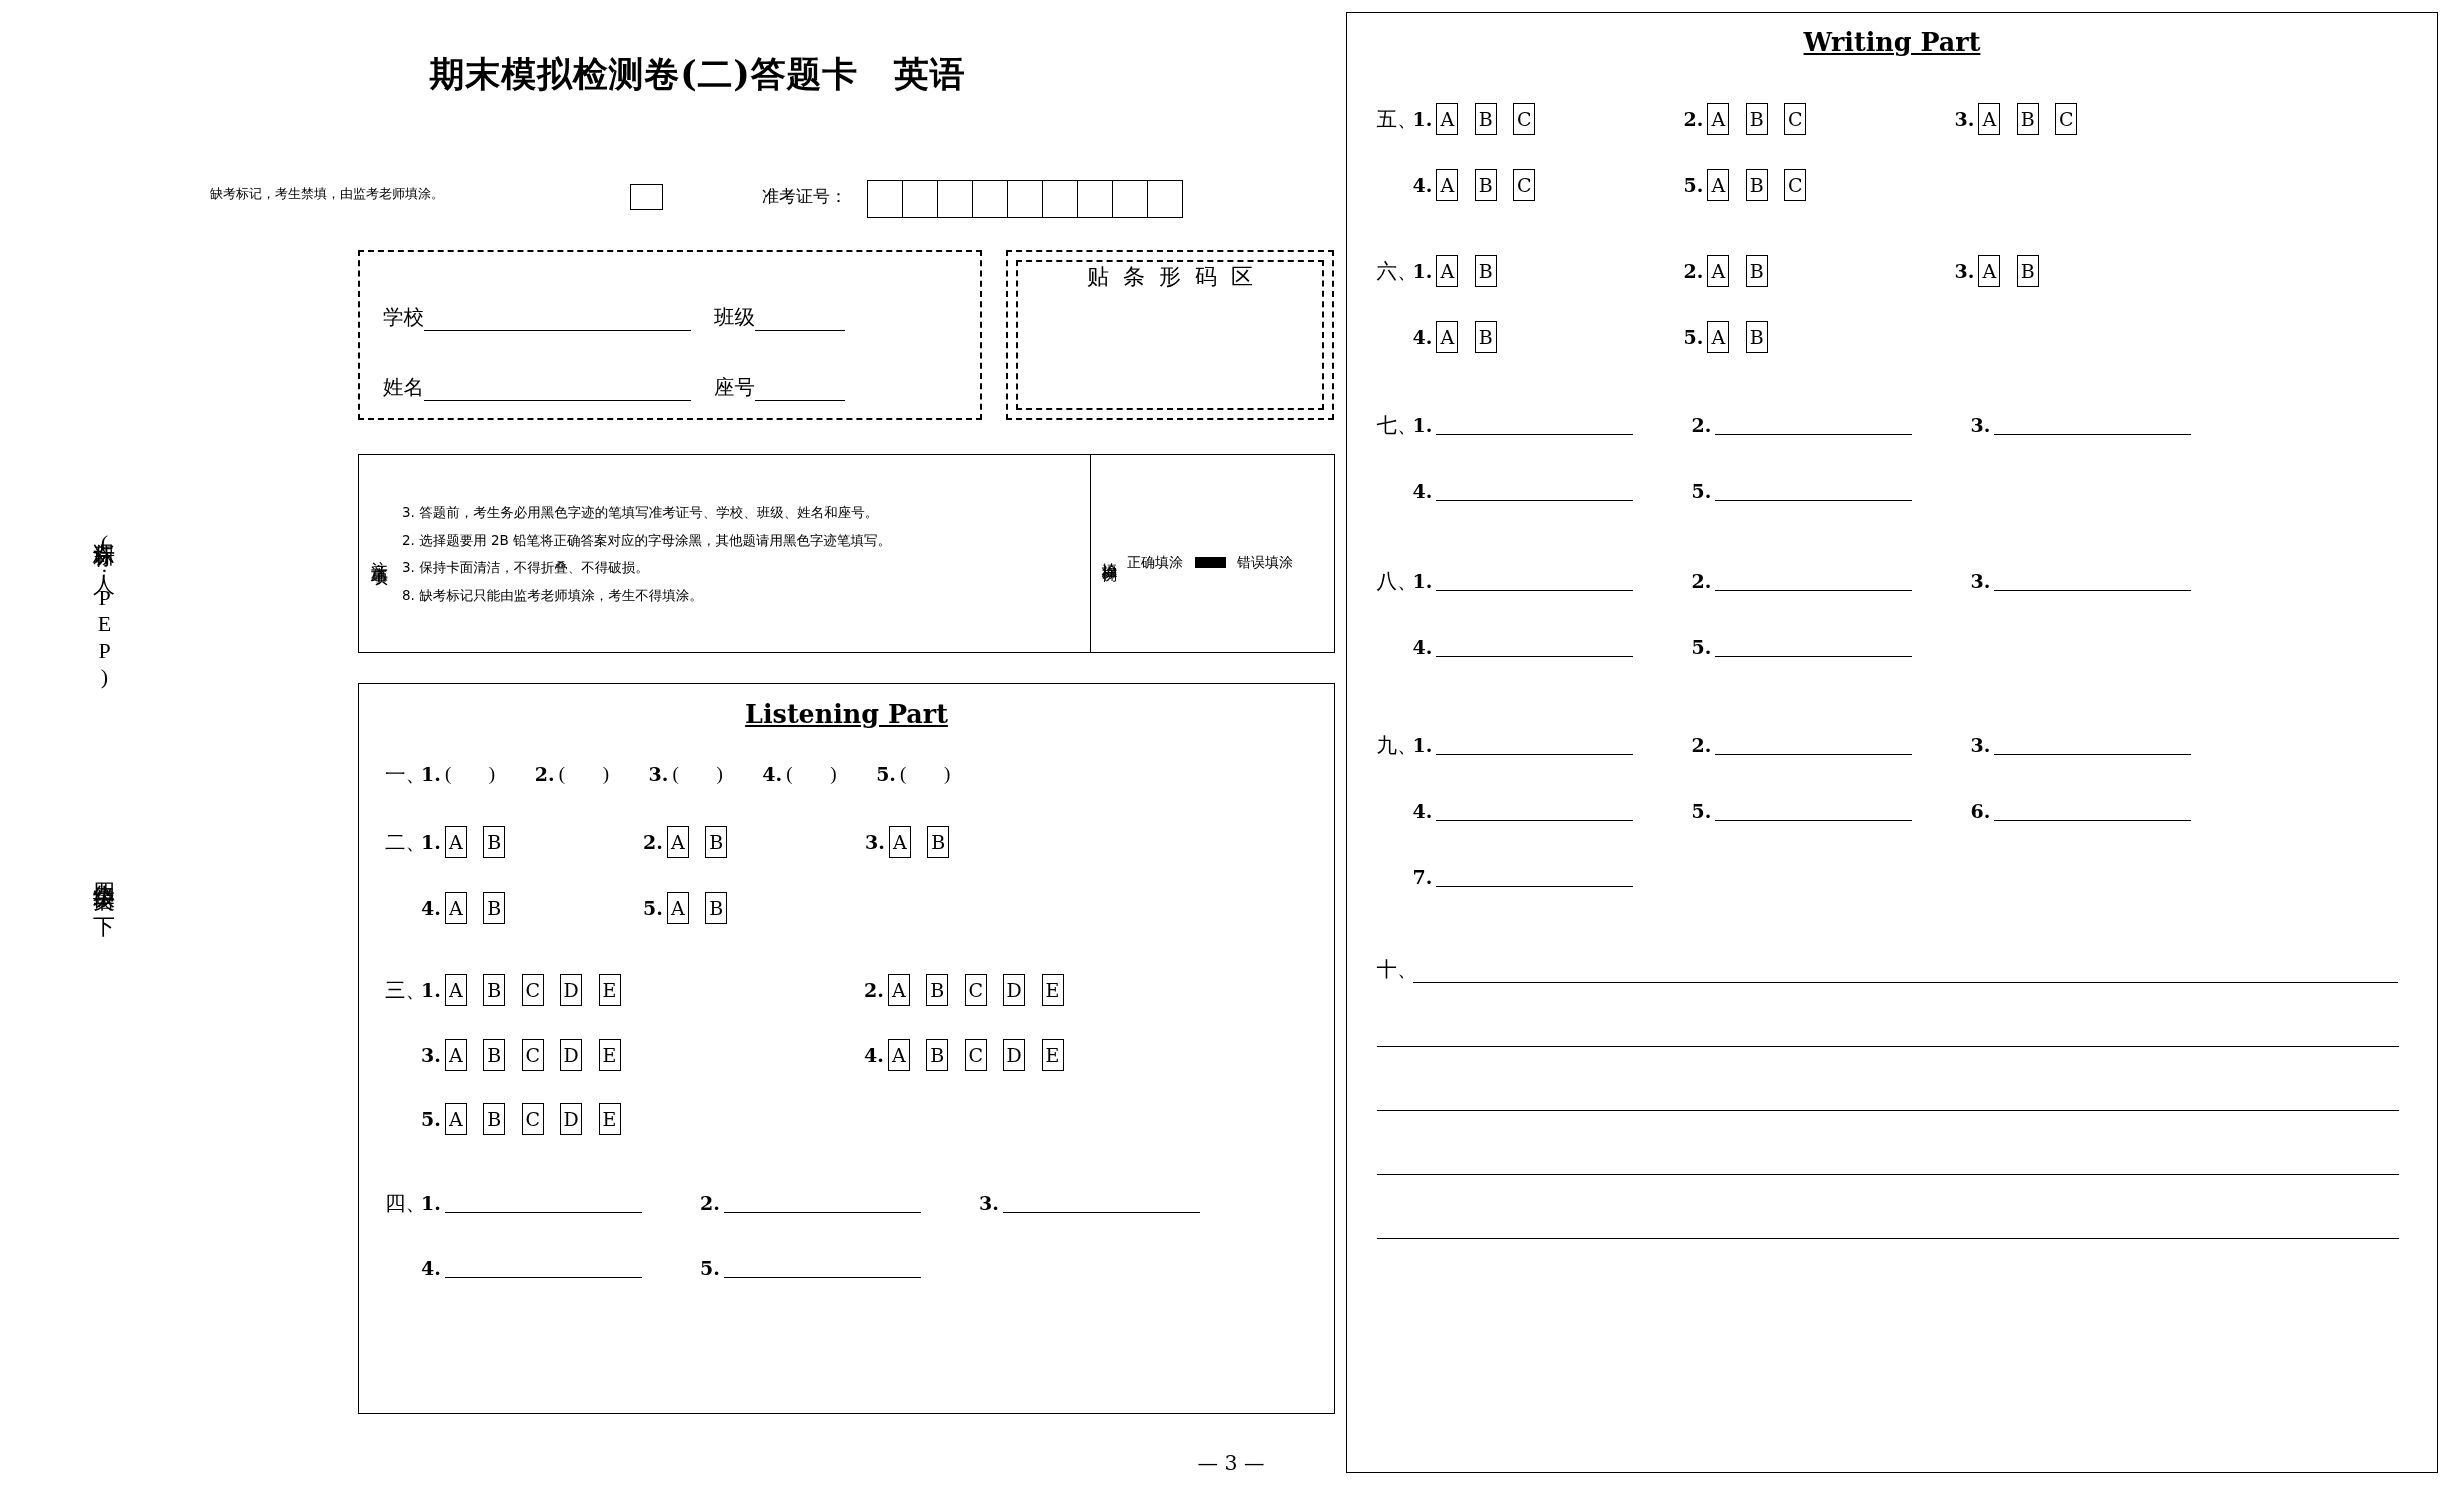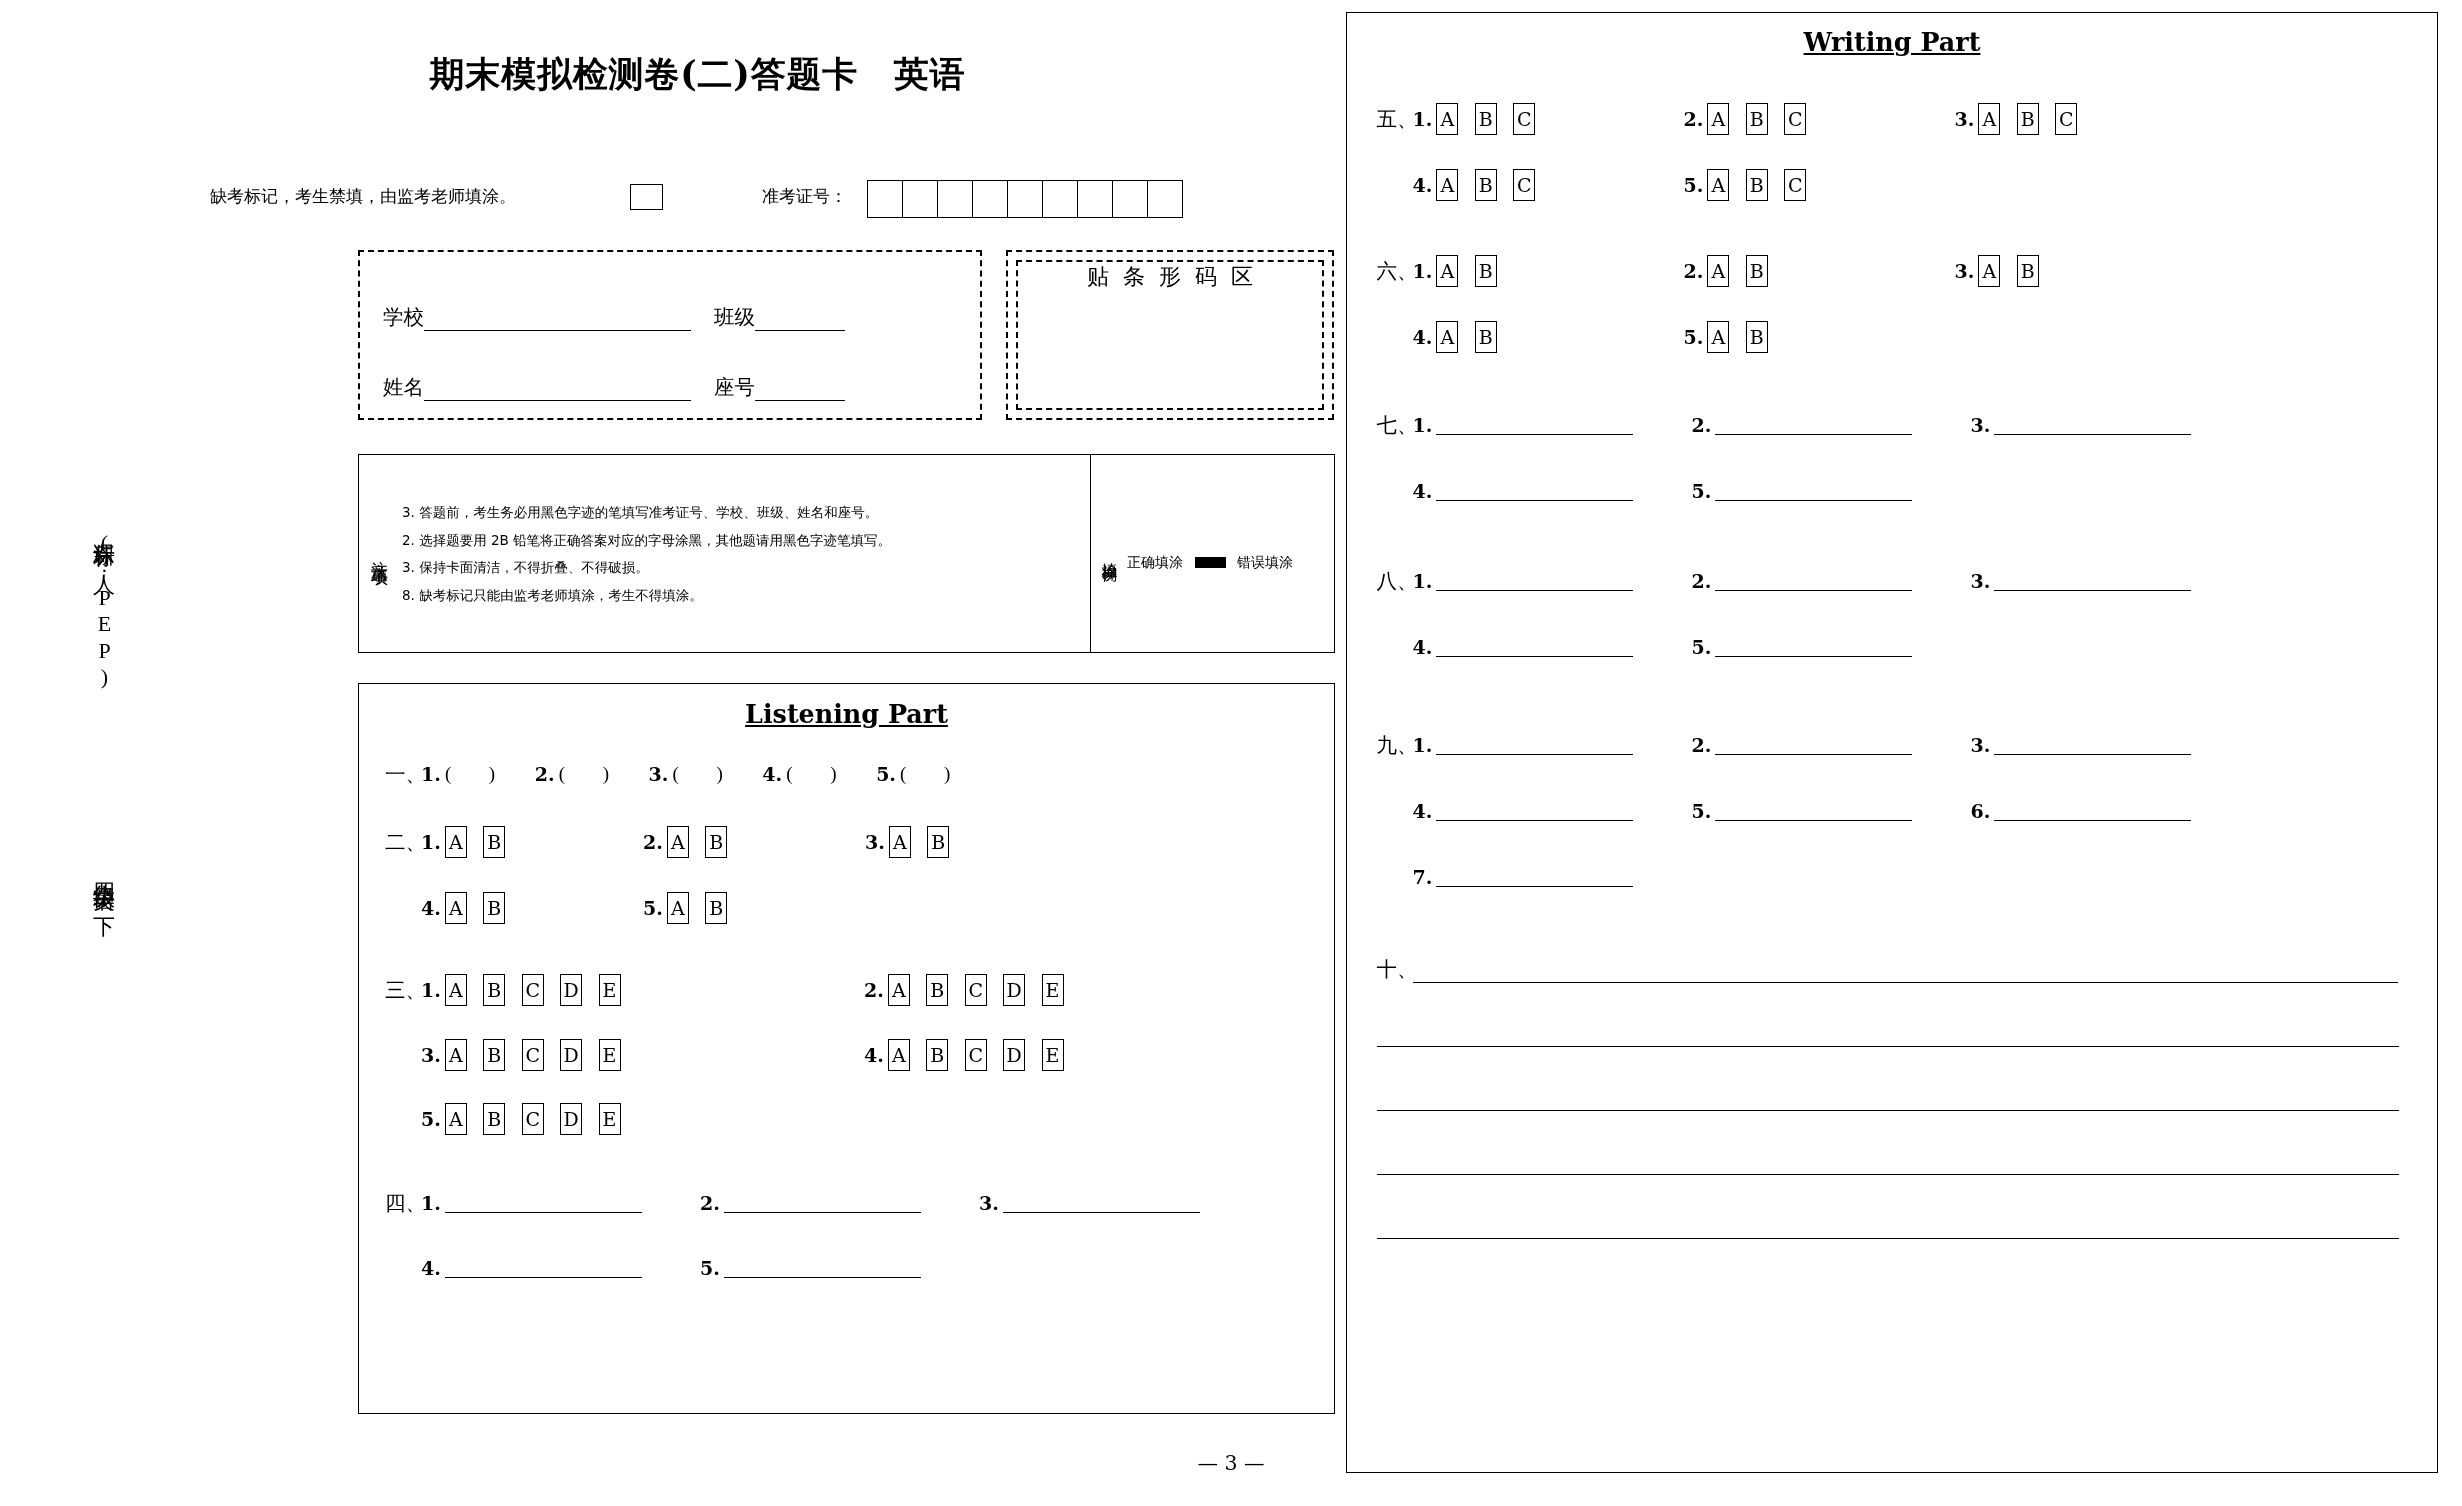--- a/index.html
+++ b/index.html
@@ -37,21 +37,21 @@
     position:absolute;left:0;top:51px;width:1067px;
     text-align:center;
     font-size:35px;font-weight:bold;letter-spacing:0.8px;
     font-family:"DejaVu Serif","Liberation Serif",serif;
   }
 
   
   .meta-row{position:absolute;left:46px;top:182px;width:1018px;height:36px;}
   .absent-note{
     position:absolute;left:0;top:3.3px;
-    font-size:17px;white-space:nowrap;
+    font-size:13px;white-space:nowrap;
     font-family:"DejaVu Sans","Liberation Sans",sans-serif;
   }
   .absent-box{
     position:absolute;left:420px;top:1.6px;
     width:31px;height:24.6px;border:1.6px solid #000;
   }
   .ticket-label{
     position:absolute;left:552px;top:3.3px;
     font-size:17px;white-space:nowrap;
     font-family:"DejaVu Sans","Liberation Sans",sans-serif;

